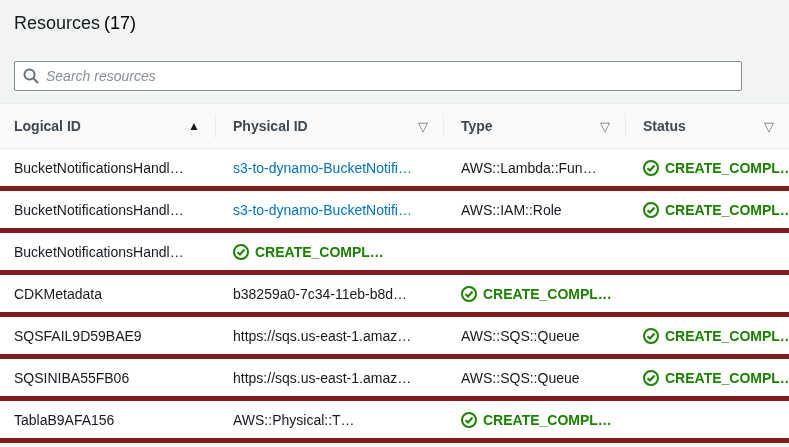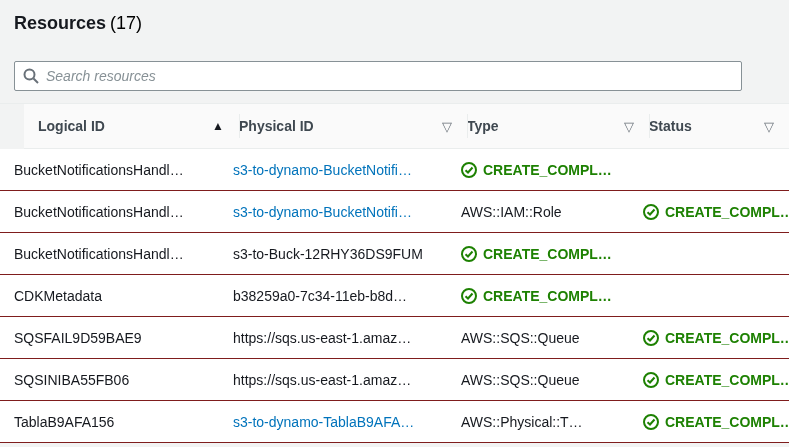--- a/index.html
+++ b/index.html
@@ -4,21 +4,21 @@
 <style>
   * { margin:0; padding:0; box-sizing:border-box; }
   html,body { width:789px; height:447px; overflow:hidden; }
   body {
     font-family:"Liberation Sans","DejaVu Sans",sans-serif;
     background:#f2f3f3;
     color:#16191f;
     font-size:14px;
   }
   .panel-header { padding:13px 20px 0 14px; }
-  .panel-title { font-size:18px; font-weight:700; color:#16191f; display:inline; }
+  .panel-title { font-size:18px; font-weight:400; color:#16191f; display:inline; }
   .panel-count { font-size:18px; font-weight:400; color:#000000; margin-left:4px; }
 
   .search-wrap {
     position:absolute; left:14px; top:61px; width:728px; height:30px;
     background:#fff; border:1px solid #879196; border-radius:2px;
     display:flex; align-items:center; padding:0 8px;
   }
   .search-wrap svg { flex:0 0 auto; margin-right:7px; }
   .search-input {
     border:none; outline:none; flex:1; font-size:14px;
@@ -30,41 +30,41 @@
   .table { position:absolute; left:0; top:103px; width:789px; border-top:1px solid #eaeded; }
   .tr {
     display:grid;
     grid-template-columns:215px 228px 182px 1fr;
     align-items:center;
   }
   .thead {
     background:#fafafa;
     height:45px;
     border-bottom:1px solid #eaeded;
-    margin-left:24px;
   }
   .th {
     position:relative; height:100%;
     display:flex; align-items:center;
+    padding-left:18px;
     font-weight:700; color:#3f4850; font-size:14px;
     cursor:pointer;
   }
   .th:first-child { padding-left:14px; }
   .th + .th::before {
     content:""; position:absolute; left:0; top:10px; width:1px; height:24px;
     background:#eaeded;
   }
   .sort-icon {
     position:absolute; right:15px; top:50%; transform:translateY(-50%);
     font-size:11px; line-height:1;
   }
   .sort-asc { color:#16191f; font-size:12px; }
   .sort-filter { color:#687078; font-size:13px; }
 
-  .tbody .tr { background:#fff; height:42px; border-bottom:1px solid #7f1d1d; }
+  .tbody .tr { background:#fff; height:42px; border-bottom:5px solid #7f1d1d; }
   .td {
     padding-left:18px; white-space:nowrap; overflow:hidden;
     color:#16191f; font-size:14px;
   }
   .td:first-child { padding-left:14px; }
   .td a { color:#0073bb; text-decoration:none; cursor:pointer;text-align:center; }
   .status-cell { display:flex; align-items:center; gap:6px; color:#1d8102; font-weight:700; }
   .status-cell svg { flex:0 0 auto; }
 </style>
 </head>
@@ -102,20 +102,21 @@
         <span>Status</span>
         <span class="sort-icon sort-filter">▽</span>
       </div>
     </div>
 
     <div class="tbody">
 
       <div class="tr">
         <div class="td">BucketNotificationsHandl…</div>
         <div class="td"><a>s3-to-dynamo-BucketNotifi…</a></div>
+        <div class="td">AWS::Lambda::Fun…</div>
         <div class="td status-cell">
           <svg width="16" height="16" viewBox="0 0 16 16">
               <circle cx="8" cy="8" r="7" fill="none" stroke="#1d8102" stroke-width="2"></circle>
               <path d="M4.5 8.2 L7 10.5 L11.5 5.5" fill="none" stroke="#1d8102" stroke-width="2"></path>
             </svg>
           <span>CREATE_COMPL…</span>
         </div>
       </div>
 
       <div class="tr">
@@ -126,21 +127,20 @@
           <svg width="16" height="16" viewBox="0 0 16 16">
               <circle cx="8" cy="8" r="7" fill="none" stroke="#1d8102" stroke-width="2"></circle>
               <path d="M4.5 8.2 L7 10.5 L11.5 5.5" fill="none" stroke="#1d8102" stroke-width="2"></path>
             </svg>
           <span>CREATE_COMPL…</span>
         </div>
       </div>
 
       <div class="tr">
         <div class="td">BucketNotificationsHandl…</div>
-        <div class="td">s3-to-Buck-12RHY36DS9FUM</div>
         <div class="td status-cell">
           <svg width="16" height="16" viewBox="0 0 16 16">
               <circle cx="8" cy="8" r="7" fill="none" stroke="#1d8102" stroke-width="2"></circle>
               <path d="M4.5 8.2 L7 10.5 L11.5 5.5" fill="none" stroke="#1d8102" stroke-width="2"></path>
             </svg>
           <span>CREATE_COMPL…</span>
         </div>
       </div>
 
       <div class="tr">
@@ -176,21 +176,20 @@
           <svg width="16" height="16" viewBox="0 0 16 16">
               <circle cx="8" cy="8" r="7" fill="none" stroke="#1d8102" stroke-width="2"></circle>
               <path d="M4.5 8.2 L7 10.5 L11.5 5.5" fill="none" stroke="#1d8102" stroke-width="2"></path>
             </svg>
           <span>CREATE_COMPL…</span>
         </div>
       </div>
 
       <div class="tr">
         <div class="td">TablaB9AFA156</div>
-        <div class="td"><a>s3-to-dynamo-TablaB9AFA…</a></div>
         <div class="td">AWS::Physical::T…</div>
         <div class="td status-cell">
           <svg width="16" height="16" viewBox="0 0 16 16">
               <circle cx="8" cy="8" r="7" fill="none" stroke="#1d8102" stroke-width="2"></circle>
               <path d="M4.5 8.2 L7 10.5 L11.5 5.5" fill="none" stroke="#1d8102" stroke-width="2"></path>
             </svg>
           <span>CREATE_COMPL…</span>
         </div>
       </div>
 

